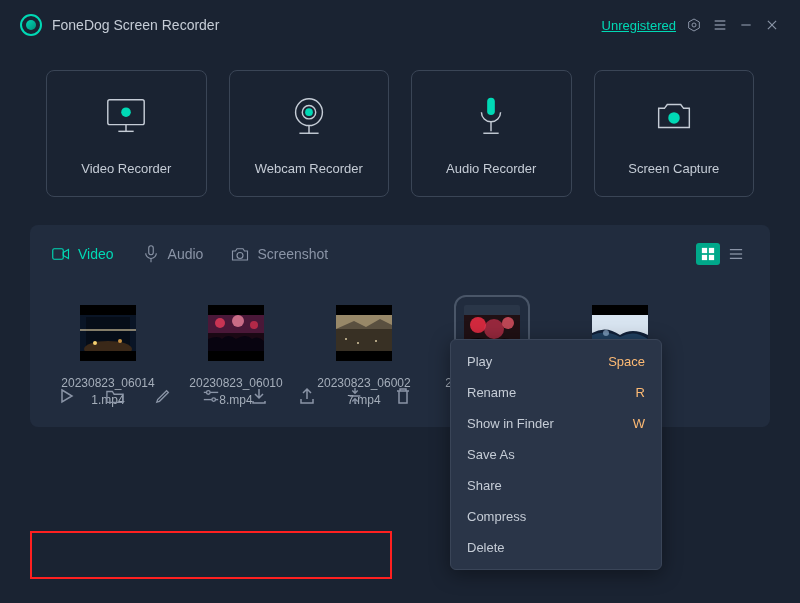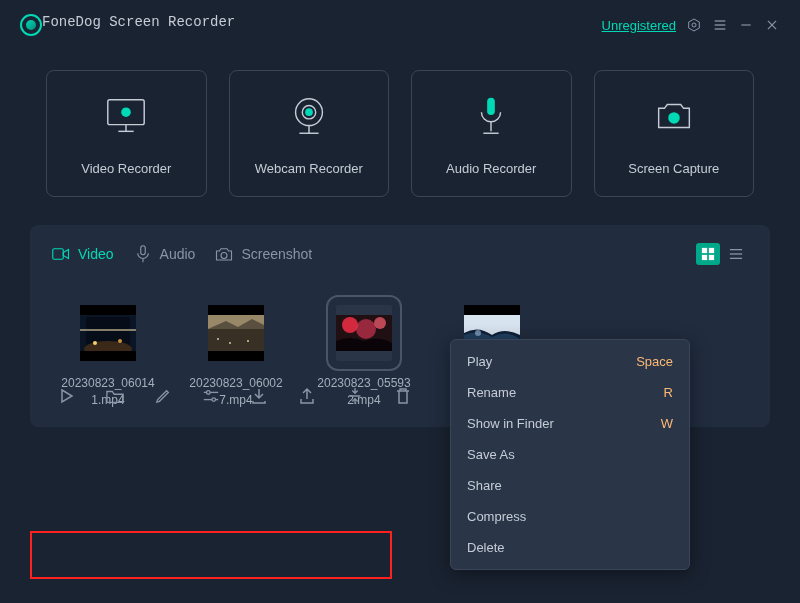--- a/index.html
+++ b/index.html
@@ -17,22 +17,22 @@
     }
     .header {
       display: flex;
       align-items: center;
       justify-content: space-between;
       padding: 12px 20px;
       height: 50px;
     }
     .header-left {
       display: flex;
-      align-items: flex-start;
-      font-family: Liberation Mono, monospace;
+      align-items: center;
+      gap: 10px;
     }
     .logo {
       width: 22px;
       height: 22px;
       border-radius: 50%;
       border: 2px solid #00d9b5;
       display: flex;
       align-items: center;
       justify-content: center;
     }
@@ -99,21 +99,21 @@
       padding: 18px 22px;
       position: relative;
     }
     .library-tabs {
       display: flex;
       align-items: center;
       justify-content: space-between;
     }
     .tabs-left {
       display: flex;
-      gap: 20px;
+      gap: 28px;
     }
     .tab {
       display: flex;
       align-items: center;
       gap: 8px;
       font-size: 14px;
       cursor: pointer;
       color: #8a94a6;
     }
     .tab.active {
@@ -177,21 +177,21 @@
       font-size: 12px;
       color: #a5aeba;
       text-align: center;
       line-height: 1.4;
       word-break: break-word;
     }
     .context-menu {
       position: absolute;
       top: 114px;
       left: 420px;
-      width: 240px;
+      width: 212px;
       background: #2a3548;
       border: 1px solid #3a4558;
       border-radius: 6px;
       padding: 6px 0;
       box-shadow: 0 4px 20px rgba(0,0,0,0.4);
       z-index: 10;
     }
     .ctx-item {
       display: flex;
       justify-content: space-between;
@@ -379,20 +379,33 @@
             <circle cx="15" cy="28" r="2" fill="#f6d070"></circle>
             <circle cx="40" cy="26" r="2" fill="#c89040"></circle>
             <rect x="0" y="14" width="56" height="2" fill="#d8c8a0" opacity="0.6"></rect>
           </svg>
       </div>
       <div class="thumb-label">20230823_060141.mp4</div>
     </div>
     <div class="thumb-item">
       <div class="thumb-frame">
         <svg class="mini-thumb" viewBox="0 0 56 36">
+            <rect width="56" height="36" fill="#1a0814"></rect>
+            <rect x="0" y="0" width="56" height="18" fill="#4a1838"></rect>
+            <circle cx="12" cy="8" r="5" fill="#ff4060" opacity="0.7"></circle>
+            <circle cx="30" cy="6" r="6" fill="#ff90a8" opacity="0.7"></circle>
+            <circle cx="46" cy="10" r="4" fill="#e03050" opacity="0.7"></circle>
+            <path d="M0,36 L0,24 Q10,20 14,24 Q20,18 28,24 Q38,18 44,24 Q50,20 56,26 L56,36 Z" fill="#080410"></path>
+          </svg>
+      </div>
+      <div class="thumb-label">20230823_060108.mp4</div>
+    </div>
+    <div class="thumb-item">
+      <div class="thumb-frame">
+        <svg class="mini-thumb" viewBox="0 0 56 36">
             <rect width="56" height="36" fill="#28221a"></rect>
             <rect x="0" y="0" width="56" height="14" fill="#988868"></rect>
             <path d="M0,14 L18,6 L30,12 L44,4 L56,10 L56,14 Z" fill="#5a5040"></path>
             <rect x="0" y="14" width="56" height="22" fill="#383024"></rect>
             <circle cx="10" cy="24" r="1" fill="#d8c8a0"></circle>
             <circle cx="22" cy="28" r="1" fill="#d8c8a0"></circle>
             <circle cx="40" cy="26" r="1" fill="#d8c8a0"></circle>
           </svg>
       </div>
       <div class="thumb-label">20230823_060027.mp4</div>

